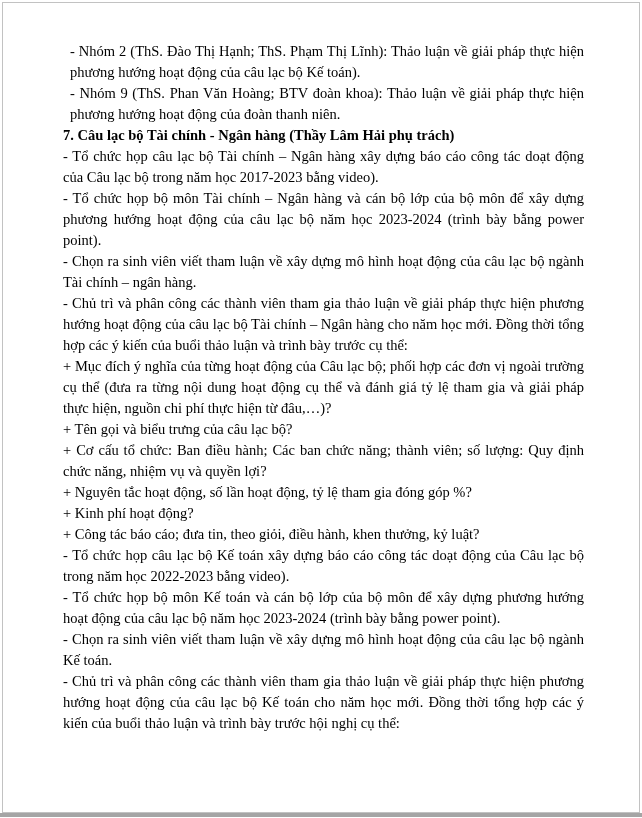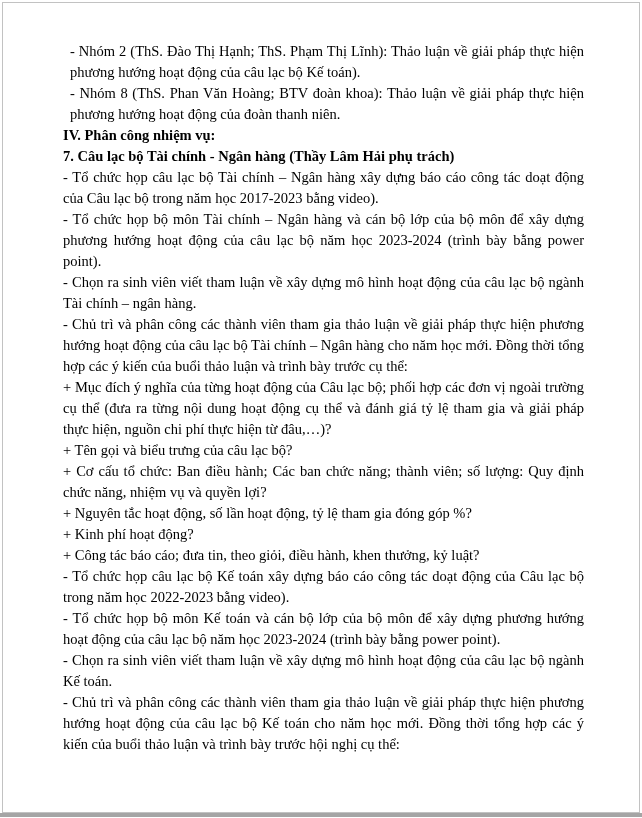--- a/index.html
+++ b/index.html
@@ -60,22 +60,21 @@
     font-weight: bold;
     text-align: left;
   }
 </style>
 </head>
 <body>
 
 <div class="page">
   <div class="content">
       <p class="para indented">- Nhóm 2 (ThS. Đào Thị Hạnh; ThS. Phạm Thị Lĩnh): Thảo luận về giải pháp thực hiện phương hướng hoạt động của câu lạc bộ Kế toán).</p>
-      <p class="para indented">- Nhóm 8 (ThS. Phan Văn Hoàng; BTV đoàn khoa): Thảo luận về giải pháp thực hiện phương hướng hoạt động của đoàn thanh niên.</p>
-      <p class="para heading">IV. Phân công nhiệm vụ:</p>
+      <p class="para indented">- Nhóm 9 (ThS. Phan Văn Hoàng; BTV đoàn khoa): Thảo luận về giải pháp thực hiện phương hướng hoạt động của đoàn thanh niên.</p>
       <p class="para heading">7. Câu lạc bộ Tài chính - Ngân hàng (Thầy Lâm Hải phụ trách)</p>
       <p class="para normal">- Tổ chức họp câu lạc bộ Tài chính – Ngân hàng xây dựng báo cáo công tác doạt động của Câu lạc bộ trong năm học 2017-2023 bằng video).</p>
       <p class="para normal">- Tổ chức họp bộ môn Tài chính – Ngân hàng và cán bộ lớp của bộ môn để xây dựng phương hướng hoạt động của câu lạc bộ năm học 2023-2024 (trình bày bằng power point).</p>
       <p class="para normal">- Chọn ra sinh viên viết tham luận về xây dựng mô hình hoạt động của câu lạc bộ ngành Tài chính – ngân hàng.</p>
       <p class="para normal">- Chủ trì và phân công các thành viên tham gia thảo luận về giải pháp thực hiện phương hướng hoạt động của câu lạc bộ Tài chính – Ngân hàng cho năm học mới. Đồng thời tổng hợp các ý kiến của buổi thảo luận và trình bày trước cụ thể:</p>
       <p class="para normal">+ Mục đích ý nghĩa của từng hoạt động của Câu lạc bộ; phối hợp các đơn vị ngoài trường cụ thể (đưa ra từng nội dung hoạt động cụ thể và đánh giá tỷ lệ tham gia và giải pháp thực hiện, nguồn chi phí thực hiện từ đâu,…)?</p>
       <p class="para normal">+ Tên gọi và biểu trưng của câu lạc bộ?</p>
       <p class="para normal">+ Cơ cấu tổ chức: Ban điều hành; Các ban chức năng; thành viên; số lượng: Quy định chức năng, nhiệm vụ và quyền lợi?</p>
       <p class="para normal">+ Nguyên tắc hoạt động, số lần hoạt động, tỷ lệ tham gia đóng góp %?</p>
       <p class="para normal">+ Kinh phí hoạt động?</p>

